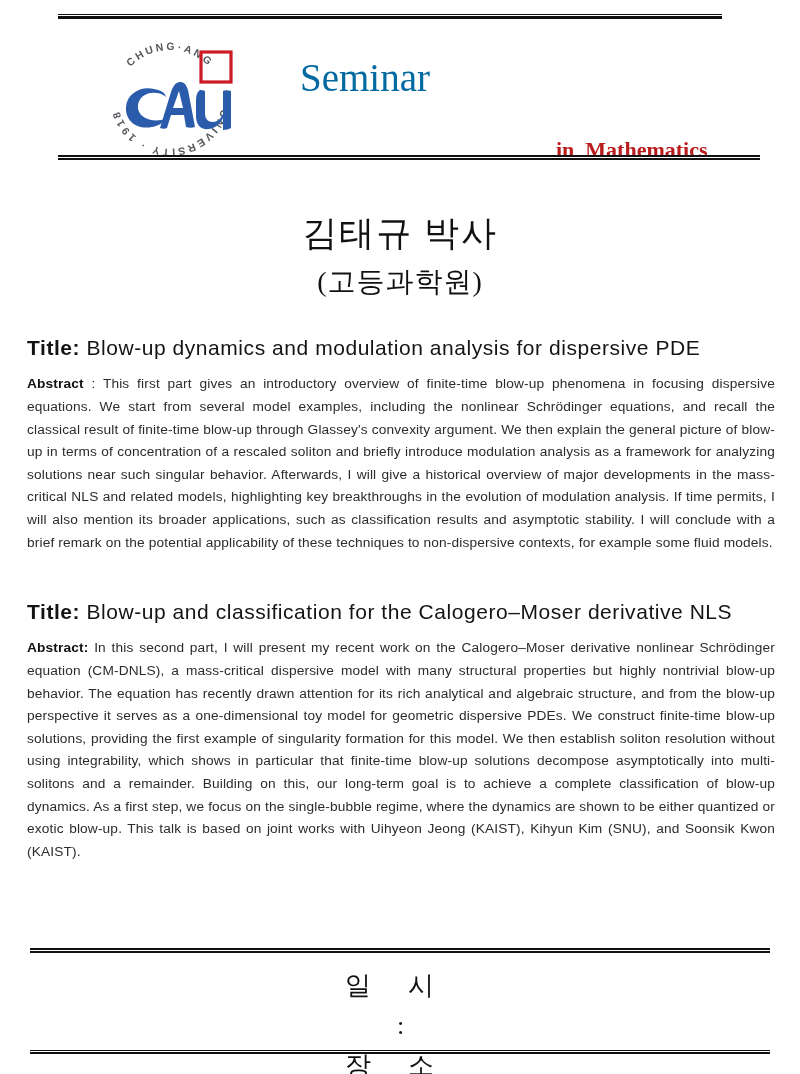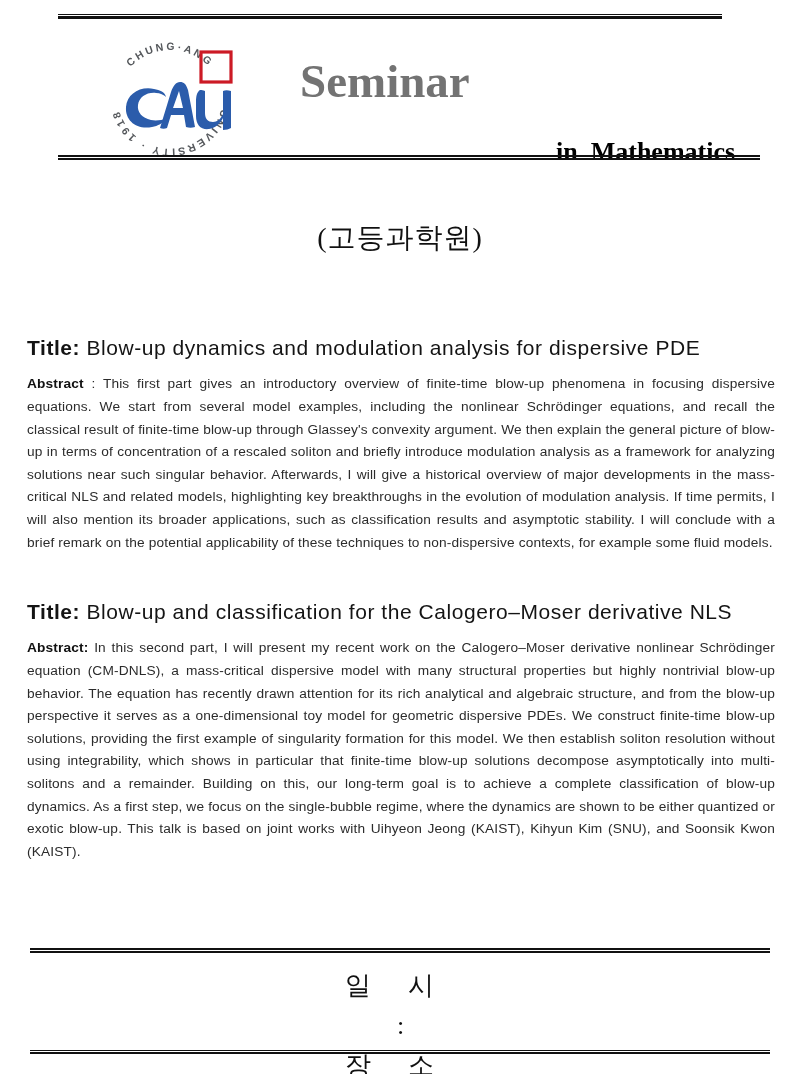--- a/index.html
+++ b/index.html
@@ -81,34 +81,34 @@
     width: 148px;
     height: 130px;
   }
   .logo svg { display: block; }
 
   .seminar-title {
     position: absolute;
     left: 300px;
     top: 36px;
     font-family: "Liberation Serif", "DejaVu Serif", serif;
-    font-weight: bold;
-    font-size: 47px;
+    font-weight: normal;
+    font-size: 39px;
     letter-spacing: 0px;
-    color: #737373;
+    color: #0369a1;
     line-height: 1;
   }
   .seminar-sub {
     position: absolute;
     left: 556px;
     top: 117px;
     font-family: "Liberation Serif", "DejaVu Serif", serif;
     font-weight: bold;
-    font-size: 26px;
-    color: #000000;
+    font-size: 22px;
+    color: #b91c1c;
     line-height: 1;
     white-space: pre;
     text-align: center;
   }
 
   
   .speaker-block {
     position: absolute;
     left: 0;
     top: 212px;
@@ -245,20 +245,21 @@
     </div>
 
     <div class="seminar-title">Seminar</div>
 
     <div class="seminar-sub">in  Mathematics</div>
   </div>
 
   <div class="rule-double-header"></div>
 
   <div class="speaker-block">
+    <div class="speaker-name">김태규 박사</div>
     <div class="speaker-affil">(고등과학원)</div>
   </div>
 
   <div class="content">
 
     <p class="talk-title">
       <span class="lbl">Title:</span>
       <span>Blow-up dynamics and modulation analysis for dispersive PDE</span>
     </p>
 

